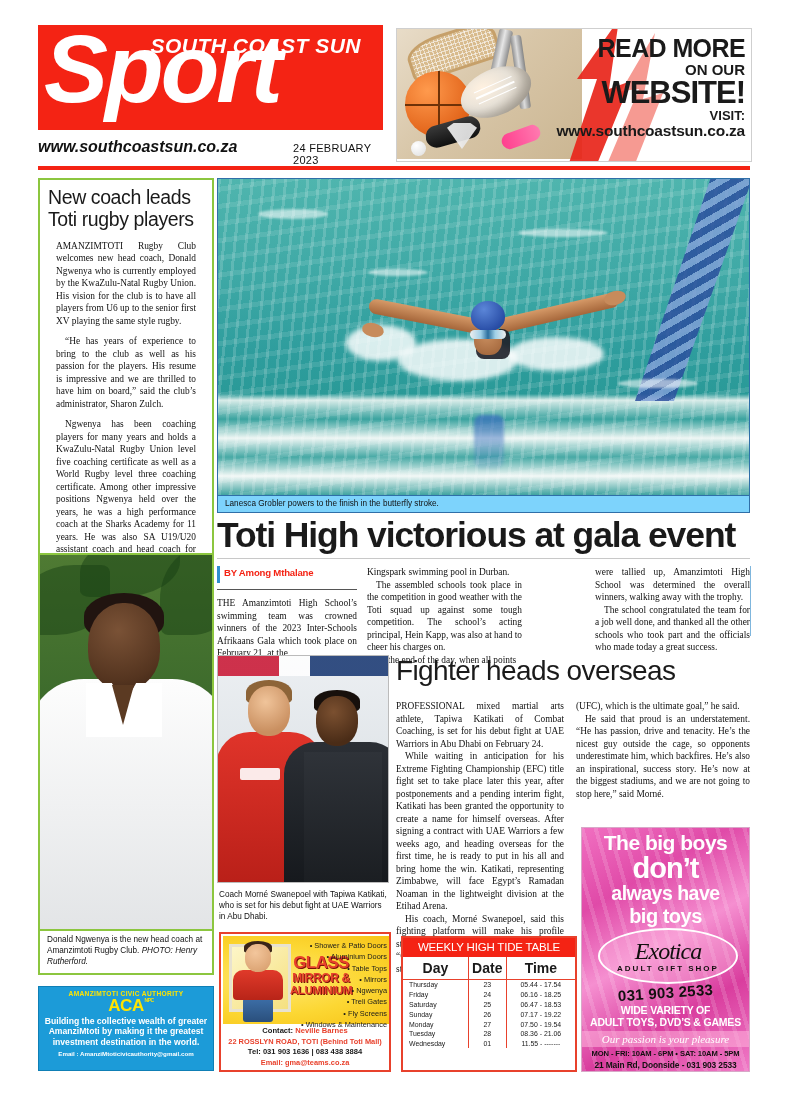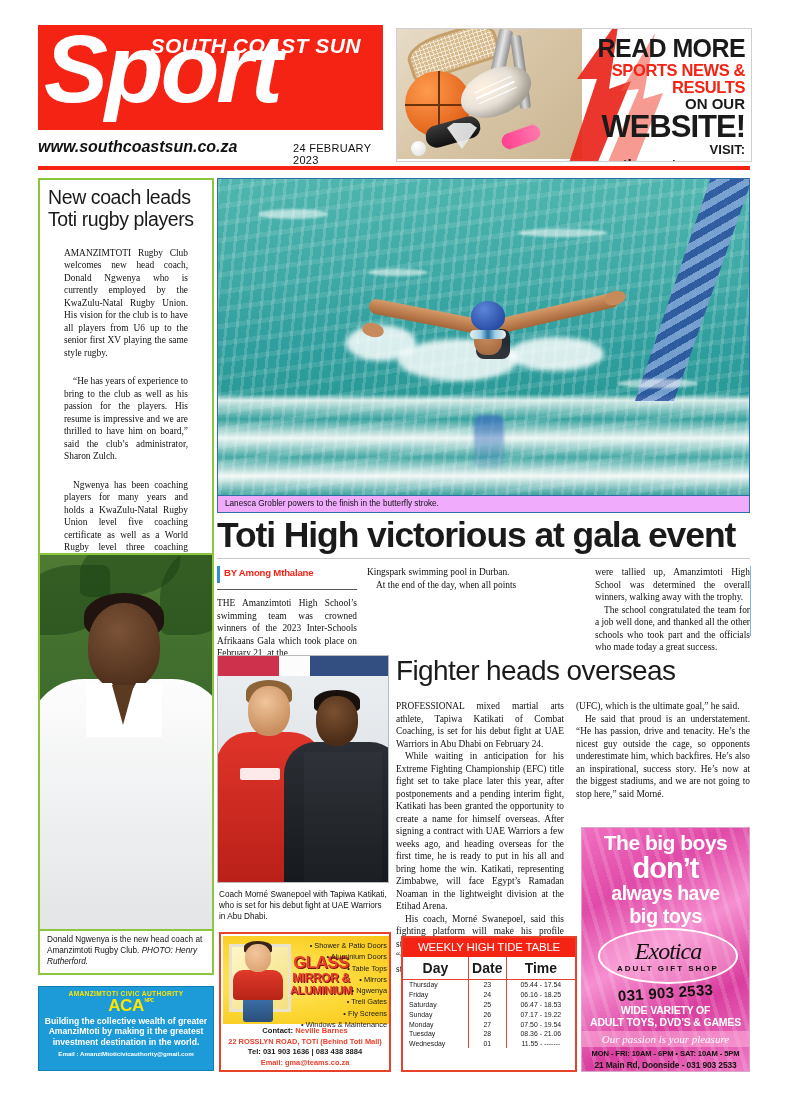--- a/index.html
+++ b/index.html
@@ -63,21 +63,21 @@
   .bt4{font-size:31px;font-weight:bold;color:#1a1a1a;letter-spacing:-1px;margin-top:0px;}
   .bt5{font-size:13px;font-weight:bold;color:#1a1a1a;margin-top:1px;}
   .bt6{font-size:15.5px;font-weight:bold;color:#1a1a1a;margin-top:1px;letter-spacing:-.2px;}
 
   
   .leftcol{position:absolute;left:38px;top:178px;width:176px;}
   .lc-box{border:2px solid #8cc63f;padding:7px 8px 9px 8px;box-sizing:border-box;width:176px;}
   .lc-head{font-size:19.5px;line-height:1.12;color:#1a1a1a;font-weight:normal;letter-spacing:-.4px;}
   .lc-body{font-family:"Liberation Serif", serif;font-size:9.4px;line-height:1.33;color:#111;
     text-align:justify;margin-top:9px;}
-  .lc-body p{margin:16px;text-indent:9px;}
+  .lc-body p{margin:8px;text-indent:9px;}
   .lc-body p.first{text-indent:0;}
 
   .lc-photo{position:absolute;left:38px;top:553px;width:176px;height:378px;
     border:2px solid #8cc63f;box-sizing:border-box;overflow:hidden;background:#2d4a22;}
   .coachbg{position:absolute;inset:0;
     background:linear-gradient(180deg,#4f7a33 0%,#3d6b2c 38%,#2f5524 100%);}
   .coach-leaf{position:absolute;border-radius:60% 10% 60% 10%;background:rgba(20,60,18,.45);}
   .coach-head{position:absolute;left:48px;top:48px;width:72px;height:86px;border-radius:48% 48% 44% 44%;
     background:radial-gradient(circle at 42% 32%,#7a5236,#54341f 70%,#3b2315);}
   .coach-hair{position:absolute;left:44px;top:38px;width:80px;height:46px;border-radius:50% 50% 35% 35%;
@@ -131,21 +131,21 @@
     background:#c78b5b;transform:rotate(12deg);}
   .sw-handR{position:absolute;left:386px;top:112px;width:22px;height:14px;border-radius:50%;
     background:#c78b5b;transform:rotate(-14deg);}
   .sw-suit{position:absolute;left:258px;top:150px;width:34px;height:30px;background:#1f1f28;
     border-radius:8px;opacity:.9;}
   .splash{position:absolute;background:rgba(255,255,255,.82);border-radius:50%;filter:blur(2.5px);}
   .reflection{position:absolute;left:256px;top:236px;width:30px;height:54px;border-radius:8px;
     background:linear-gradient(180deg,rgba(60,110,190,.75),rgba(60,110,190,.1));filter:blur(1.5px);}
   .mp-cap{position:absolute;left:217px;top:496px;width:533px;height:17px;box-sizing:border-box;
     border-left:1px solid #2f6fa8;border-right:1px solid #2f6fa8;border-bottom:1px solid #2f6fa8;
-    background:#f0abfc;font-size:8.2px;color:#111;padding:3px 0 0 7px;}
+    background:#7dd3fc;font-size:8.2px;color:#111;padding:3px 0 0 7px;}
 
   
   .mh{position:absolute;left:217px;top:518px;width:533px;
     font-size:35.5px;font-weight:bold;color:#1a1a1a;letter-spacing:-1.1px;line-height:1;}
   .mh-rule{position:absolute;left:217px;top:558px;width:533px;height:1px;background:#c8c8c8;}
 
   
   .byline-wrap{position:absolute;left:217px;top:566px;width:140px;}
   .byline-bar{position:absolute;left:0;top:0;width:3px;height:17px;background:#2f8fd0;}
   .byline{position:absolute;left:7px;top:1px;font-size:9.6px;font-weight:bold;color:#f42314;
@@ -293,21 +293,20 @@
       <div class="bp-shuttle"></div>
       <div class="bp-pink"></div>
       <div class="bp-ball bp-golf"></div>
     </div>
     <svg class="banner-arrow" viewBox="0 0 120 150">
       <polygon points="20,150 50,60 30,60 72,0 62,70 84,62 48,150" fill="#e8251a" opacity="0.92"></polygon>
       <polygon points="58,150 92,70 74,72 108,14 96,80 116,74 86,150" fill="#f0564a" opacity="0.6"></polygon>
     </svg>
     <div class="banner-txt">
       <div class="bt1">READ MORE</div>
-      <div class="bt2">SPORTS NEWS &amp; RESULTS</div>
       <div class="bt3">ON OUR</div>
       <div class="bt4">WEBSITE!</div>
       <div class="bt5">VISIT:</div>
       <div class="bt6">www.southcoastsun.co.za</div>
     </div>
   </div>
 
   <div class="leftcol">
     <div class="lc-box">
       <div class="lc-head">New coach leads Toti rugby players</div>
@@ -375,20 +374,21 @@
     <div class="byline-bar"></div>
     <div class="byline">BY Among Mthalane</div>
   </div>
   <div class="byline-line"></div>
 
   <div class="art1c1 serif">
     <p class="first">THE Amanzimtoti High School’s swimming team was crowned winners of the 2023 Inter-Schools Afrikaans Gala which took place on February 21, at the</p>
   </div>
   <div class="art1c2 serif">
     <p class="first">Kingspark swimming pool in Durban.</p>
+    <p>The assembled schools took place in the competition in good weather with the Toti squad up against some tough competition. The school’s acting principal, Hein Kapp, was also at hand to cheer his charges on.</p>
     <p>At the end of the day, when all points</p>
   </div>
   <div class="art1c3b serif">
     <p class="first">were tallied up, Amanzimtoti High School was determined the overall winners, walking away with the trophy.</p>
     <p>The school congratulated the team for a job well done, and thanked all the other schools who took part and the officials who made today a great success.</p>
   </div>
   <div class="vrule" style="left:750px;top:566px;height:70px;"></div>
 
   <div class="a2-photo">
     <div class="a2bg"></div>

